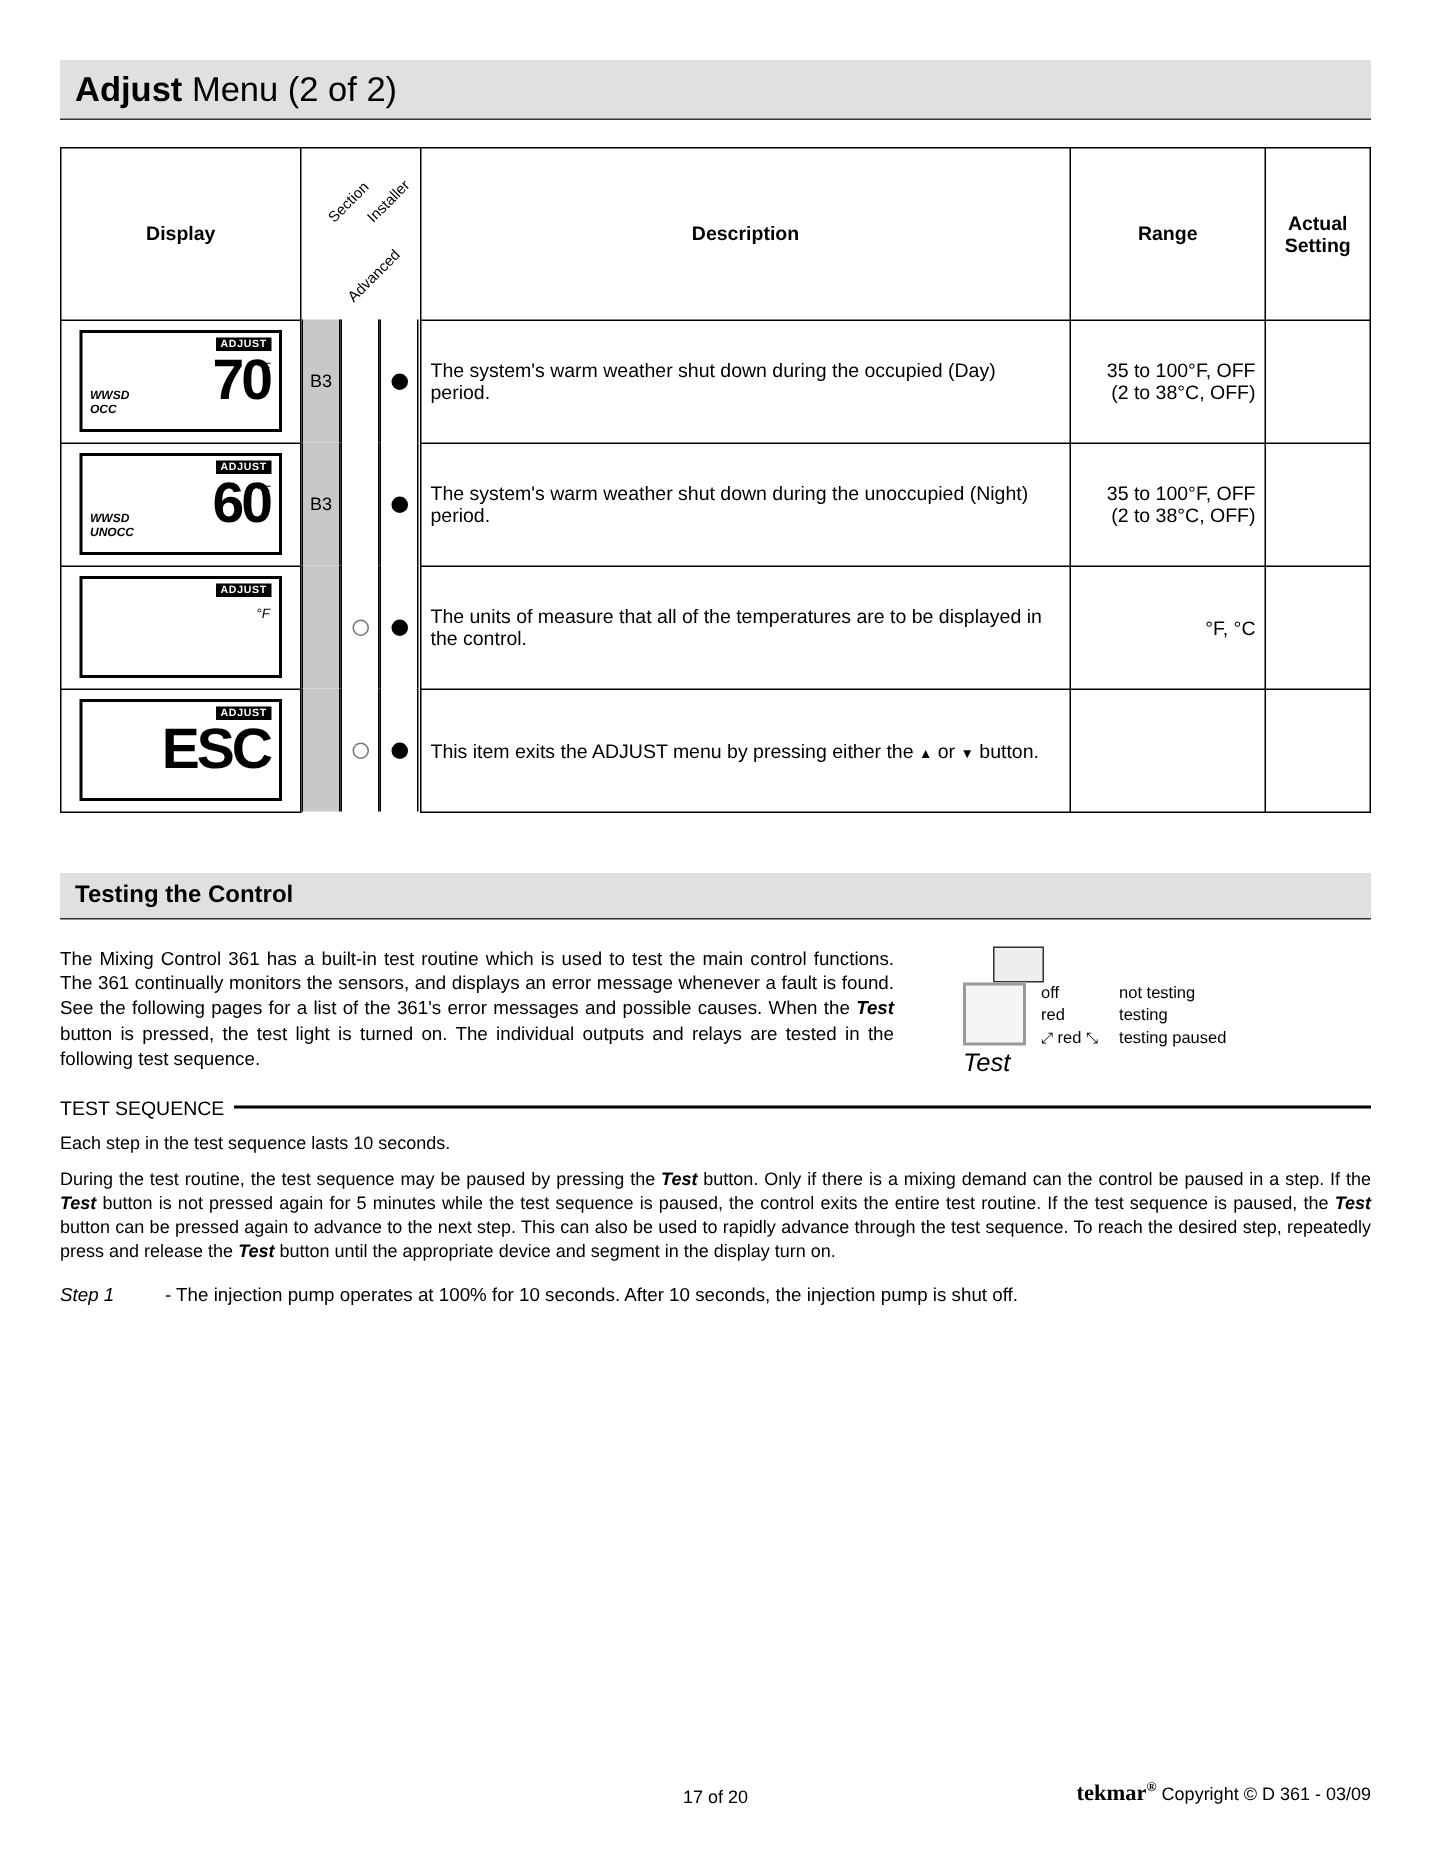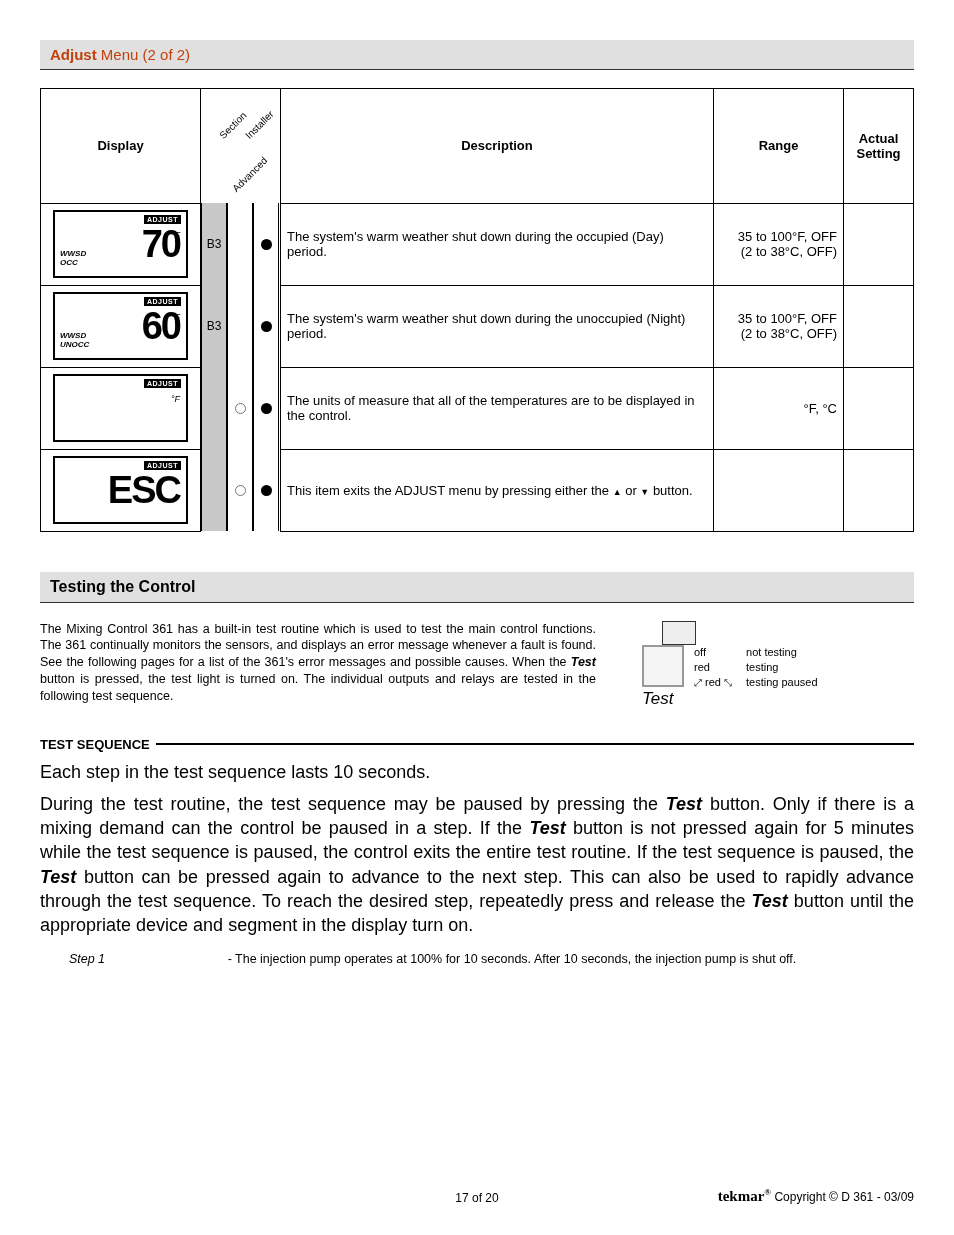--- a/index.html
+++ b/index.html
@@ -9,22 +9,22 @@
     font-family: Arial, Helvetica, sans-serif;
     font-size: 13px;
     color: #000;
     width: 954px;
     height: 1235px;
     position: relative;
   }
   .page-header-bar {
     background: #e0e0e0;
     padding: 6px 10px;
-    font-size: 15px;
-    color: #c2410c;
+    font-size: 23px;
+    color: #000000;
     margin-bottom: 18px;
     border-bottom: 1px solid #333;
   }
   .page-header-bar strong { font-weight: bold; }
   table.adjust {
     border-collapse: collapse;
     width: 100%;
     margin-bottom: 40px;
   }
   table.adjust th, table.adjust td {
@@ -77,41 +77,41 @@
   td.desc { font-size:12.5px; padding:8px 10px; }
   td.range { font-size:12px; text-align:right; width:130px; }
   td.actual { width:70px; }
   .section-title-row {
     background:#e0e0e0;
     padding:6px 10px;
     font-size:16px; font-weight:bold;
     border-bottom:1px solid #333;
     margin-bottom:18px;
   }
-  .testing-block { display:flex; gap:38px; margin-bottom:28px;}
+  .testing-block { display:flex; gap:38px; margin-bottom:12px;}
   .testing-text { flex:1; font-size:12.5px; text-align:justify; line-height:1.35;}
   .testing-text .test-bold { font-weight:bold; font-style:italic; }
   .test-diagram { width:280px; font-size:11px; }
   .test-diagram .row { display:flex; align-items:center; gap:10px;}
   .test-diagram .box {
     width:34px; height:24px; border:1px solid #333; background:#eee;
   }
   .test-diagram .bigbox {
     width:42px; height:42px; border:2px solid #999; background:#f5f5f5;
     margin-left:8px;
   }
   .test-diagram .legend { display:flex; gap:14px; font-size:11px;}
   .test-diagram .legend-col div { line-height:1.4;}
   .test-diagram .test-label { font-style:italic; font-size:17px; margin-left:8px; margin-top:2px;}
   .flash { display:inline-block; font-size:10px; line-height:0.8;}
-  .subhead { font-weight:bold; font-size:13px; margin-bottom:4px; display:flex; align-items:center;}
+  .subhead { font-weight:normal; font-size:13px; margin-bottom:4px; display:flex; align-items:center;}
   .subhead .line { flex:1; border-top:2px solid #000; margin-left:6px;}
-  .body-para { font-size:18px; text-align:justify; line-height:1.35; margin:8px 0;}
+  .body-para { font-size:12px; text-align:justify; line-height:1.35; margin:8px 0;}
   .body-para .test-bold { font-weight:bold; font-style:italic;}
-  .step-row { display:flex; font-size:12.5px; margin:14px 12px;text-align:center;}
+  .step-row { display:flex; font-size:12.5px; margin:14px 0;}
   .step-row .step-label { width:70px; font-style:italic;}
   .step-row .step-text { flex:1;}
   .step-row .step-text .ital { font-style:italic;}
   .footer {
     position:absolute; bottom:30px; left:40px; right:40px;
     display:flex; justify-content:space-between; align-items:flex-end;
     font-size:12px;
   }
   .footer .brand { font-weight:bold; font-size:15px; font-family: Georgia, serif;}
   .footer .brand sup { font-size:9px;}

